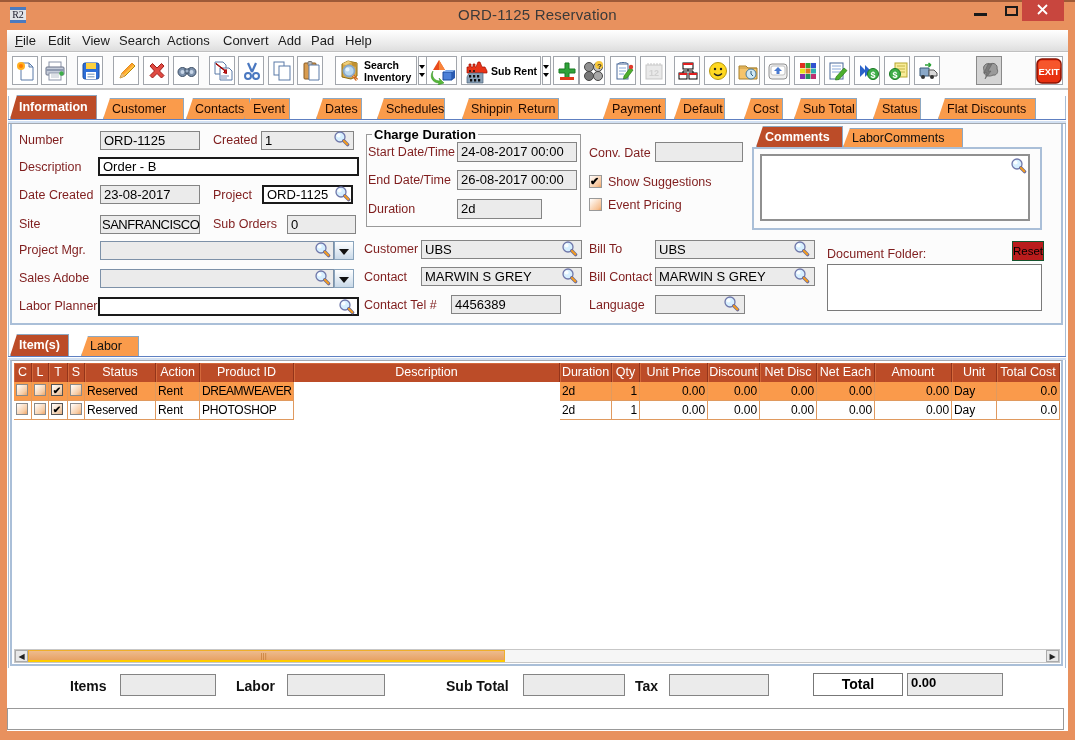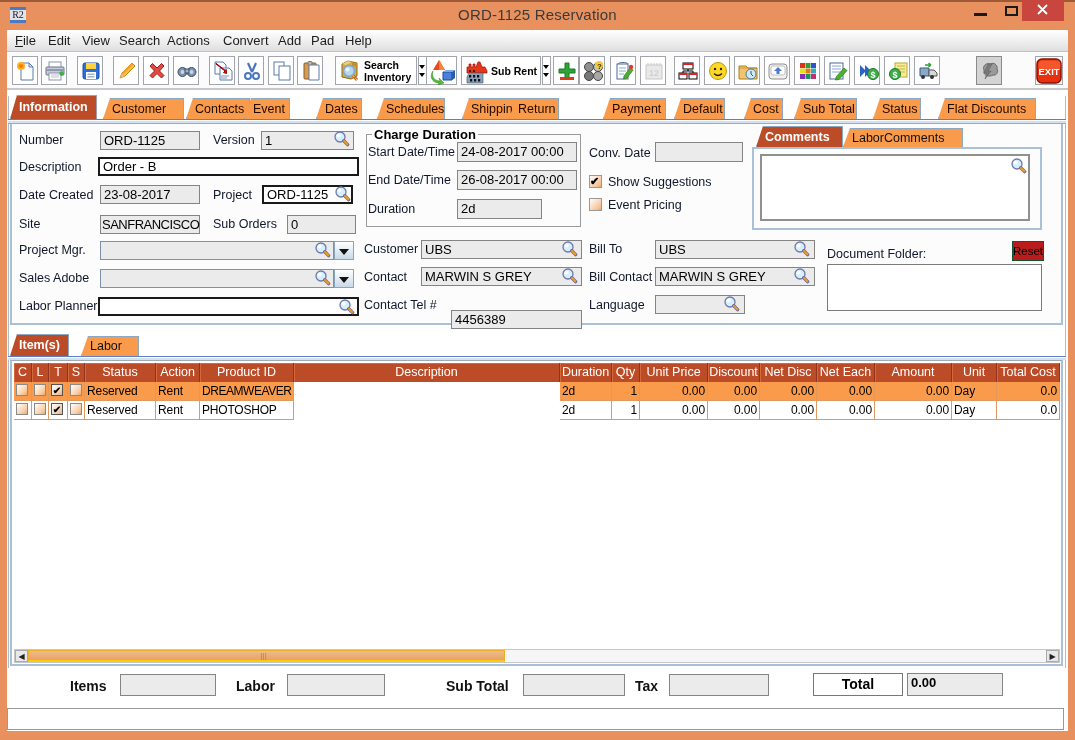--- a/index.html
+++ b/index.html
@@ -21,21 +21,21 @@
 #toolbar { left:7px; top:53px; width:1061px; height:37px; background:#fbfbfb; border-bottom:2px solid #c8c8c8; }
 .tbtn { position:absolute; top:3px; width:26px; height:29px; background:#fff; border:1px solid #a2a6ac; }
 .tbtn svg { position:absolute; left:2px; top:3px; }
 .tbig { position:absolute; top:3px; height:29px; background:#fff; border:1px solid #a2a6ac; }
 
 .tabrow { position:absolute; }
 .tab { position:absolute; bottom:0; background:#FA9B4B; border:1px solid #8da8c2; border-bottom:none; color:#200a00; font-size:12.5px; padding:0 8px; line-height:20px; height:21px; white-space:nowrap; clip-path:polygon(7px 0, 100% 0, 100% 100%, 0 100%); }
 .tab.active { background:#BC4C28; color:#fff; font-weight:bold; height:24px; line-height:23px; }
 
 .panel { position:absolute; border:2px solid #aabfd8; background:#fcfcfc; }
-.lbl { position:absolute; font-size:12.5px; color:#0f172a; white-space:nowrap; }
+.lbl { position:absolute; font-size:12.5px; color:#7f1d1d; white-space:nowrap; }
 .fld { position:absolute; background:#ebebeb; border:1px solid #848484; font-size:13px; color:#000; padding:1px 3px; line-height:16px; white-space:nowrap; }
 .fldw { position:absolute; background:#fff; border:2px solid #1a1a1a; font-size:13px; color:#000; padding:0px 3px; line-height:15px; white-space:nowrap; }
 .mag { position:absolute; width:17px; height:17px; }
 .drop { position:absolute; width:20px; background:linear-gradient(#ffffff,#c9d9e8); border:1px solid #8aa4bc; text-align:center; }
 .drop:after { content:""; position:absolute; left:4px; top:7px; border:5px solid transparent; border-top:6px solid #111; }
 .cbo { position:absolute; width:13px; height:13px; border:1px solid #999; background:linear-gradient(135deg,#ffffff,#f7c193 80%,#eda05f); }
 .chk { position:absolute; font-size:11px; color:#000; font-weight:bold; left:0px; top:-1px; }
 
 .gh { position:absolute; top:0; height:19px; background:#BC4C28; color:#fff; font-size:12.5px; text-align:center; line-height:18px; border-right:1px solid #93341a; box-shadow:inset 1px 1px 0 #d4693c; white-space:nowrap; overflow:hidden; }
 .gc { position:absolute; height:19px; font-size:12px; line-height:18px; color:#000; letter-spacing:-0.1px; padding:0 2px; white-space:nowrap; overflow:hidden; border-right:1px solid #e09a5f; border-bottom:1px solid #e09a5f; }
@@ -348,21 +348,21 @@
 <div class="tab" style="left:938px;width:98px">Flat Discounts</div>
 </div>
 <div class="abs" style="left:8px;top:119px;width:1058px;height:1px;background:#5e80c2"></div>
 <div class="abs" style="left:8px;top:120px;width:1058px;height:1px;background:#fdfdfe"></div>
 <div class="abs" style="left:8px;top:121px;width:1058px;height:2px;background:#d2e0f2"></div>
 <div class="abs" style="left:8px;top:123px;width:1058px;height:1px;background:#a4aab2"></div>
 
 <div class="panel abs" id="formpanel" style="left:10px;top:124px;width:1053px;height:201px;border-top:none"></div>
 <div class="lbl" style="left:19px;top:133px">Number</div>
 <div class="fld" style="left:100px;top:131px;width:100px;height:19px">ORD-1125</div>
-<div class="lbl" style="left:213px;top:133px">Version</div>
+<div class="lbl" style="left:213px;top:133px">Created</div>
 <div class="fld" style="left:261px;top:131px;width:93px;height:19px">1</div>
 <svg class="mag" style="left:333px;top:130px" viewBox="0 0 17 17">
     <circle cx="7" cy="7" r="5" fill="#d6efff" stroke="#7078aa" stroke-width="1.3"></circle>
     <circle cx="5.5" cy="5.5" r="2.1" fill="#fff" opacity=".85"></circle>
     <path d="M10.8 10.8L14.6 14.6" stroke="#6a6a98" stroke-width="3.4" stroke-linecap="round"></path>
     <path d="M10.9 10.9L14.3 14.3" stroke="#f59c1e" stroke-width="2" stroke-linecap="round"></path>
   </svg>
 <div class="lbl" style="left:19px;top:160px">Description</div>
 <div class="fldw" style="left:98px;top:157px;width:261px;height:19px">Order - B</div>
 <div class="lbl" style="left:19px;top:188px">Date Created</div>
@@ -461,21 +461,21 @@
   </svg>
 <div class="lbl" style="left:589px;top:270px">Bill Contact</div>
 <div class="fld" style="left:655px;top:267px;width:160px;height:19px">MARWIN S GREY</div>
 <svg class="mag" style="left:793px;top:267px" viewBox="0 0 17 17">
     <circle cx="7" cy="7" r="5" fill="#d6efff" stroke="#7078aa" stroke-width="1.3"></circle>
     <circle cx="5.5" cy="5.5" r="2.1" fill="#fff" opacity=".85"></circle>
     <path d="M10.8 10.8L14.6 14.6" stroke="#6a6a98" stroke-width="3.4" stroke-linecap="round"></path>
     <path d="M10.9 10.9L14.3 14.3" stroke="#f59c1e" stroke-width="2" stroke-linecap="round"></path>
   </svg>
 <div class="lbl" style="left:364px;top:298px">Contact Tel #</div>
-<div class="fld" style="left:451px;top:310px;width:131px;height:19px">4456389</div>
+<div class="fld" style="left:451px;top:295px;width:110px;height:19px">4456389</div>
 <div class="lbl" style="left:589px;top:298px">Language</div>
 <div class="fld" style="left:655px;top:295px;width:90px;height:19px"></div>
 <svg class="mag" style="left:723px;top:295px" viewBox="0 0 17 17">
     <circle cx="7" cy="7" r="5" fill="#d6efff" stroke="#7078aa" stroke-width="1.3"></circle>
     <circle cx="5.5" cy="5.5" r="2.1" fill="#fff" opacity=".85"></circle>
     <path d="M10.8 10.8L14.6 14.6" stroke="#6a6a98" stroke-width="3.4" stroke-linecap="round"></path>
     <path d="M10.9 10.9L14.3 14.3" stroke="#f59c1e" stroke-width="2" stroke-linecap="round"></path>
   </svg>
 
 <div class="lbl" style="left:827px;top:247px">Document Folder:</div>

